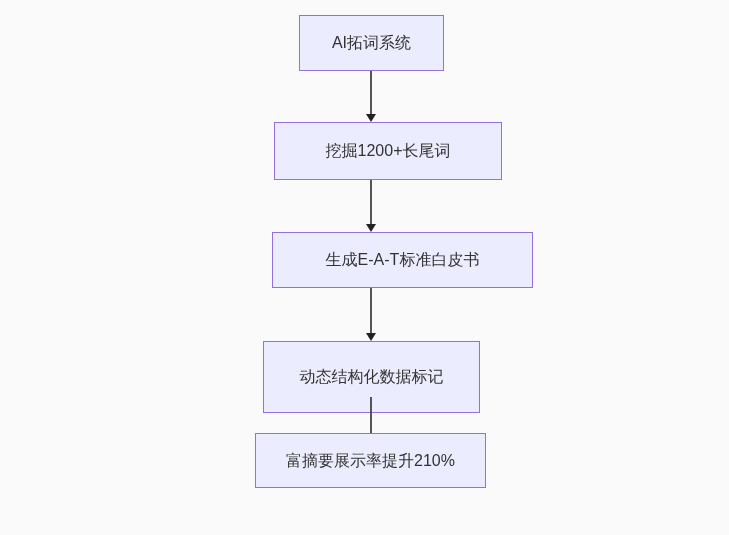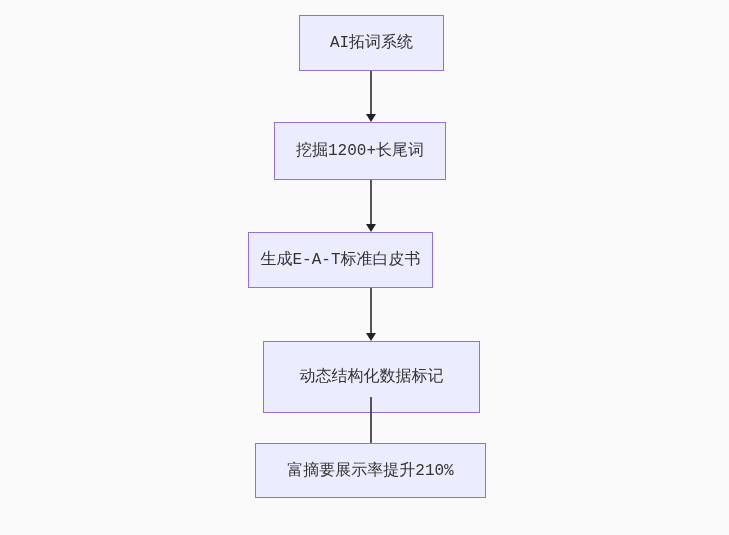--- a/index.html
+++ b/index.html
@@ -24,27 +24,26 @@
     background: #ECECFF;
     border: 1px solid #9370DB;
     color: #333333;
     font-size: 16px;
     line-height: 1;
     display: flex;
     align-items: center;
     justify-content: center;
     text-align: center;
     white-space: nowrap;
-    font-family: Liberation Mono, monospace;
   }
   .node-1 { left: 299px; top: 15px;  width: 145px; height: 56px; }
-  .node-2 { left: 274px; top: 122px; width: 172px; height: 58px; }
-  .node-3 { left: 248px; top: 232px; width: 185px; height: 56px; }
+  .node-2 { left: 274px; top: 122px; width: 228px; height: 58px; }
+  .node-3 { left: 272px; top: 232px; width: 261px; height: 56px; }
   .node-4 { left: 263px; top: 341px; width: 217px; height: 72px; }
-  .node-5 { left: 255px; top: 443px; width: 231px; height: 55px; }
+  .node-5 { left: 255px; top: 433px; width: 231px; height: 55px; }
 
   .edge-line {
     position: absolute;
     left: 370px;
     width: 2px;
     background: #555555;
   }
   .edge-head {
     position: absolute;
     left: 366px;

